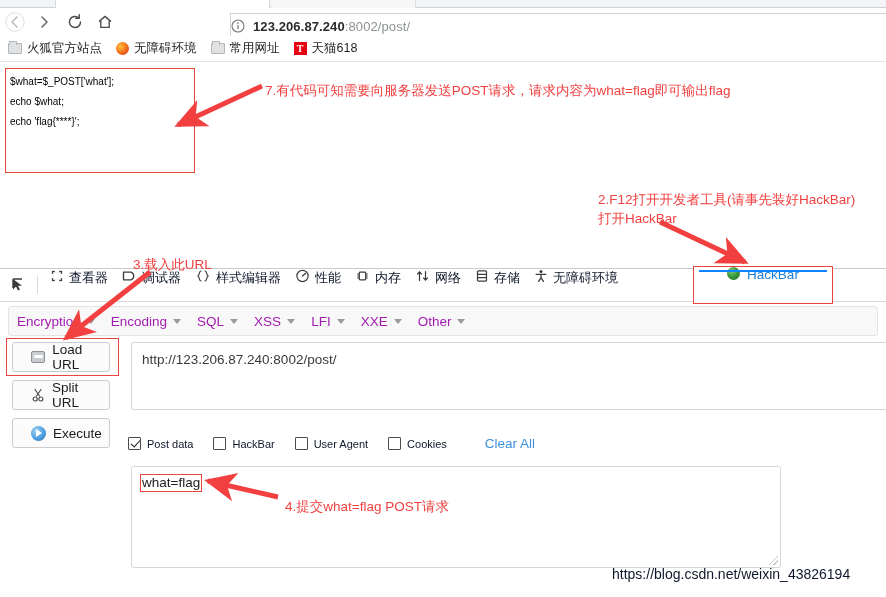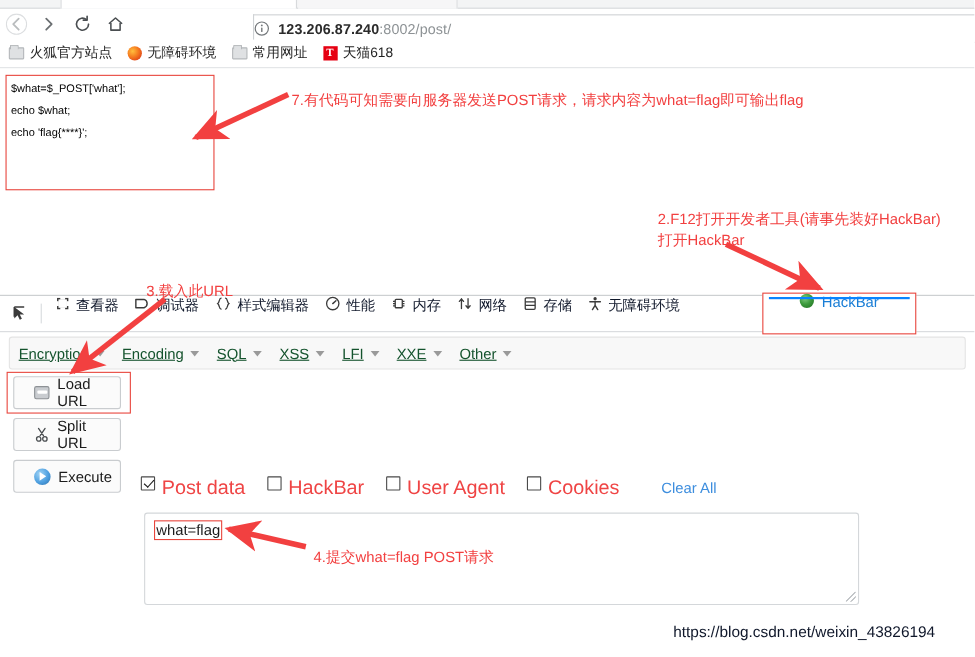--- a/index.html
+++ b/index.html
@@ -109,22 +109,22 @@
   }
   .hackbar-tab .hblabel { font-size: 13.5px; color: #1a7ed6; }
 
   
   .hb-menubar {
     position: absolute; left: 8px; top: 306px; width: 870px; height: 30px;
     background: #f8f8f8; border: 1px solid #e4e4e4; border-radius: 3px;
     display: flex; align-items: center; padding-left: 8px;
   }
   .hb-menu {
-    font-size: 13.5px; color: #14532d; margin-right: 16px;
-    display: flex; align-items: center; text-decoration: underline;
+    font-size: 13.5px; color: #a21caf; margin-right: 16px;
+    display: flex; align-items: center;
   }
   .caret {
     display: inline-block; margin-left: 6px;
     border-left: 4px solid transparent; border-right: 4px solid transparent;
     border-top: 5px solid #9a9a9a;
   }
   .hb-buttons { position: absolute; left: 12px; top: 342px; width: 112px; }
   .hb-btn {
     width: 98px; height: 30px; margin-bottom: 8px;
     background: #fbfbfb; border: 1px solid #c9cccf; border-radius: 3px;
@@ -158,33 +158,33 @@
   .hb-urlfield {
     position: absolute; left: 131px; top: 342px; width: 755px; height: 68px;
     border: 1px solid #d4d7da; border-right: none; border-radius: 3px 0 0 3px;
     background: #ffffff; padding: 9px 10px; font-size: 13.5px; color: #3a3a3a;
   }
 
   .hb-checkrow {
     position: absolute; left: 128px; top: 432px; height: 22px;
     display: flex; align-items: center;
   }
-  .hb-check { display: flex; align-items: flex-start; margin-right: 20px; font-size: 18px; color: #ef4444; }
+  .hb-check { display: flex; align-items: flex-end; margin-right: 20px; font-size: 11px; color: #0f172a; }
   .cbox {
     width: 13px; height: 13px; border: 1px solid #4a4a4a; background: #fff;
     margin-right: 6px; position: relative; border-radius: 1px;
   }
   .cbox.checked:after {
     content: ""; position: absolute; left: 3.5px; top: 0.5px; width: 4px; height: 8px;
     border: solid #1b1b1b; border-width: 0 1.6px 1.6px 0; transform: rotate(42deg);
   }
   .clear-all { font-size: 13.5px; color: #3e8ede; margin-left: 18px; }
 
   .hb-postdata {
-    position: absolute; left: 131px; top: 466px; width: 650px; height: 84px;
+    position: absolute; left: 131px; top: 466px; width: 650px; height: 102px;
     border: 1px solid #d4d7da; border-radius: 3px; background: #ffffff; padding: 6px 8px;
   }
   .pd-value {
     display: inline-block; font-size: 13.5px; color: #1b1b1b;
     border: 1px solid #e8453c; padding: 0 1px; line-height: 16px;
   }
   .resize-grip {
     position: absolute; right: 2px; bottom: 2px; width: 9px; height: 9px;
     background:
       linear-gradient(135deg, transparent 45%, #c3c6c9 45%, #c3c6c9 55%, transparent 55%),
@@ -424,20 +424,23 @@
       </span>
       <span class="blabel">Split URL</span>
     </div>
     <div class="hb-btn">
       <span class="ico-exec"></span>
       <span class="blabel">Execute</span>
     </div>
   </div>
   <div class="loadurl-hl"></div>
 
+  <div class="hb-urlfield">
+    <span>http://123.206.87.240:8002/post/</span>
+  </div>
 
   <div class="hb-checkrow">
     <div class="hb-check">
       <span class="cbox checked"></span>
       <span>Post data</span>
     </div>
     <div class="hb-check">
       <span class="cbox"></span>
       <span>HackBar</span>
     </div>

